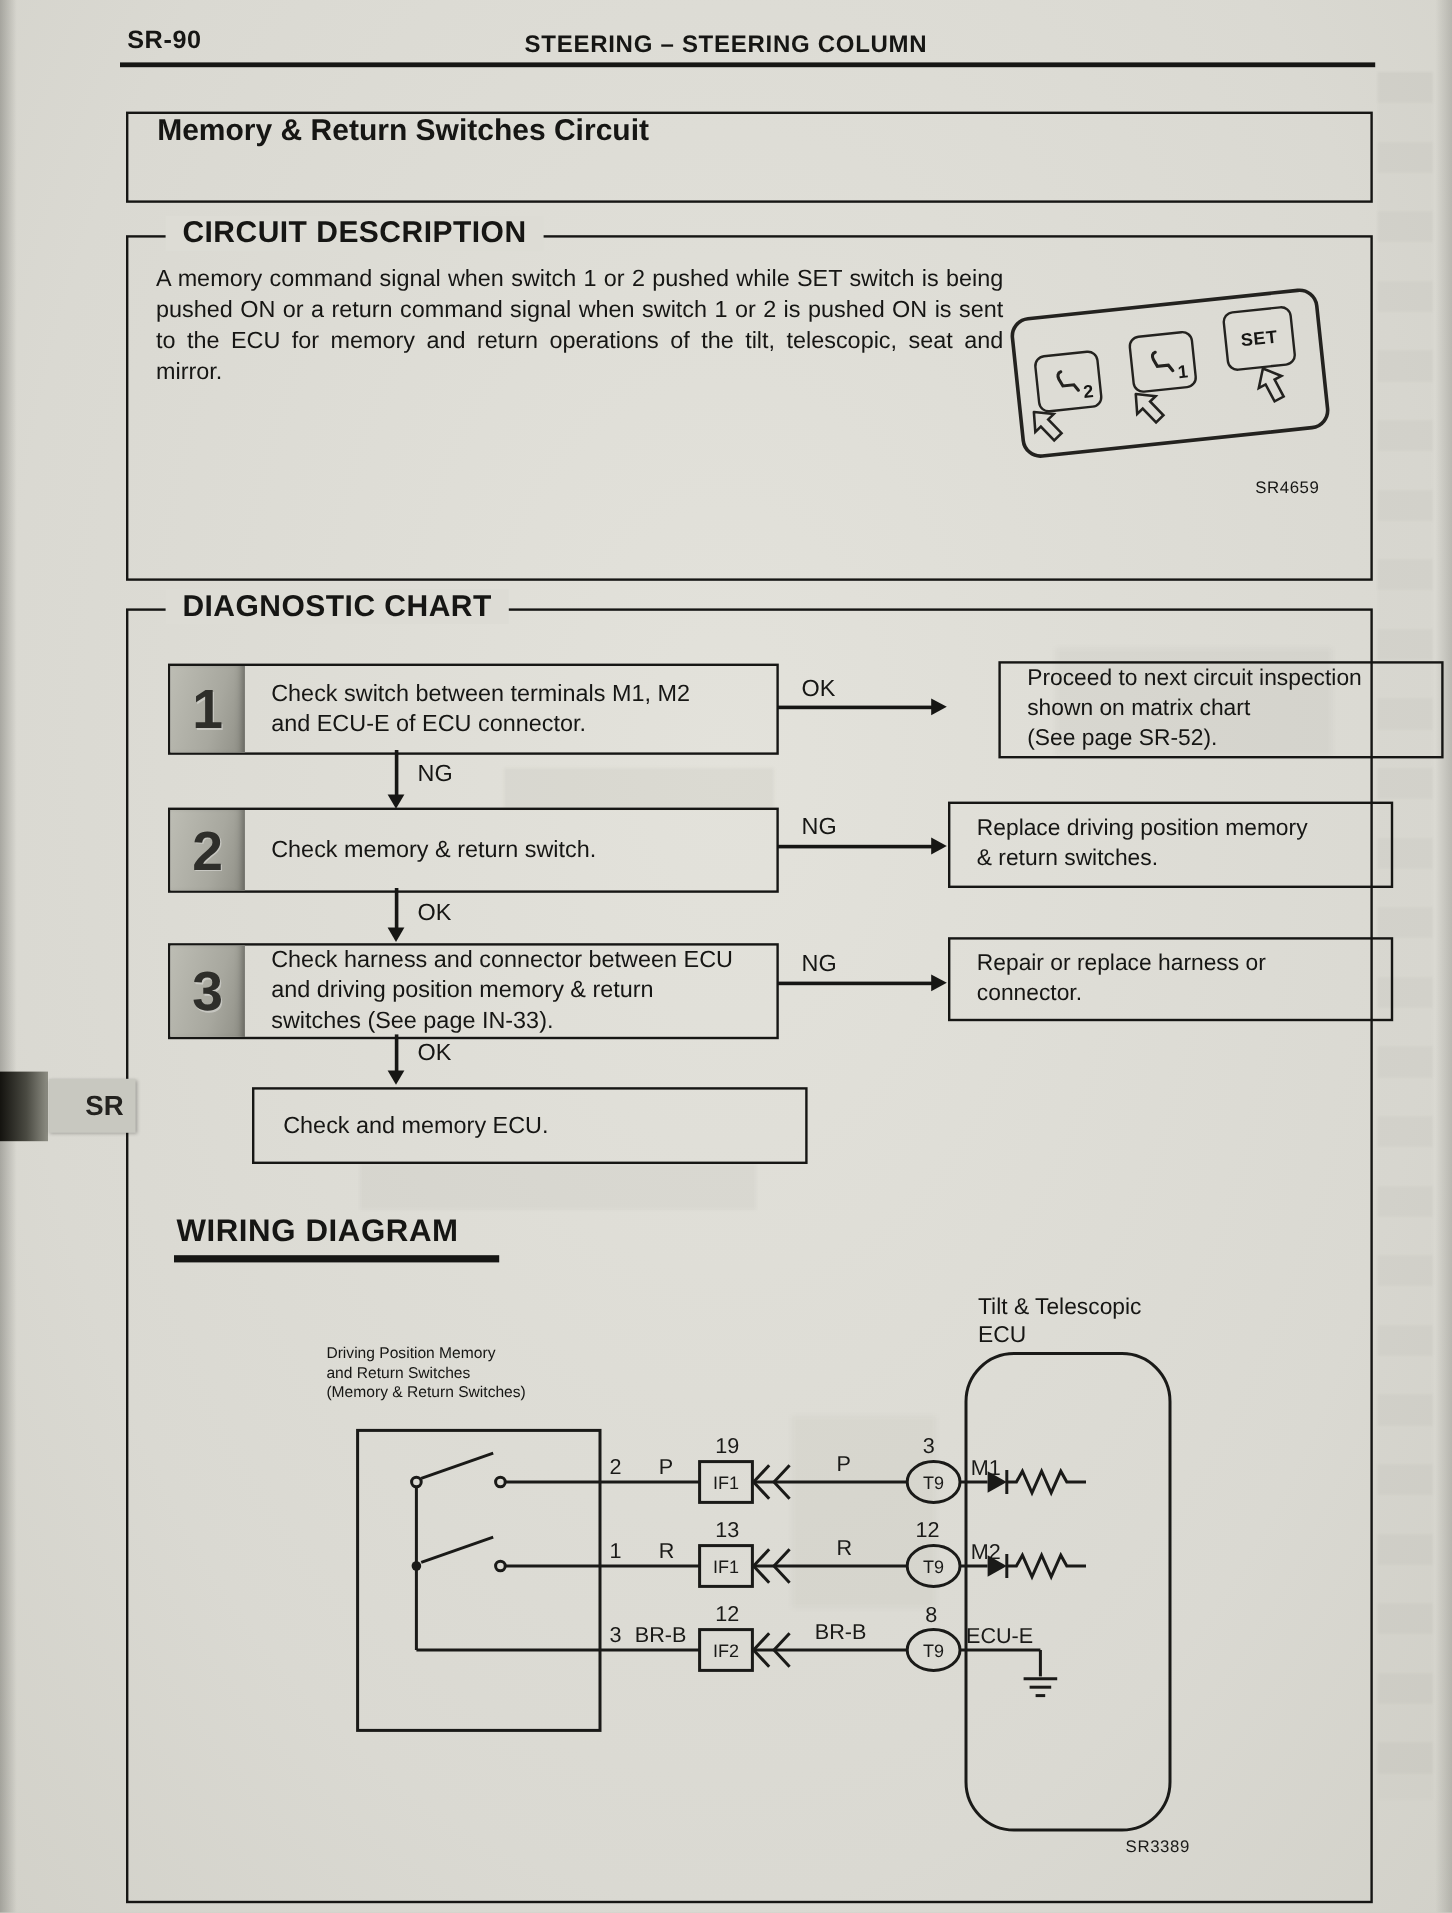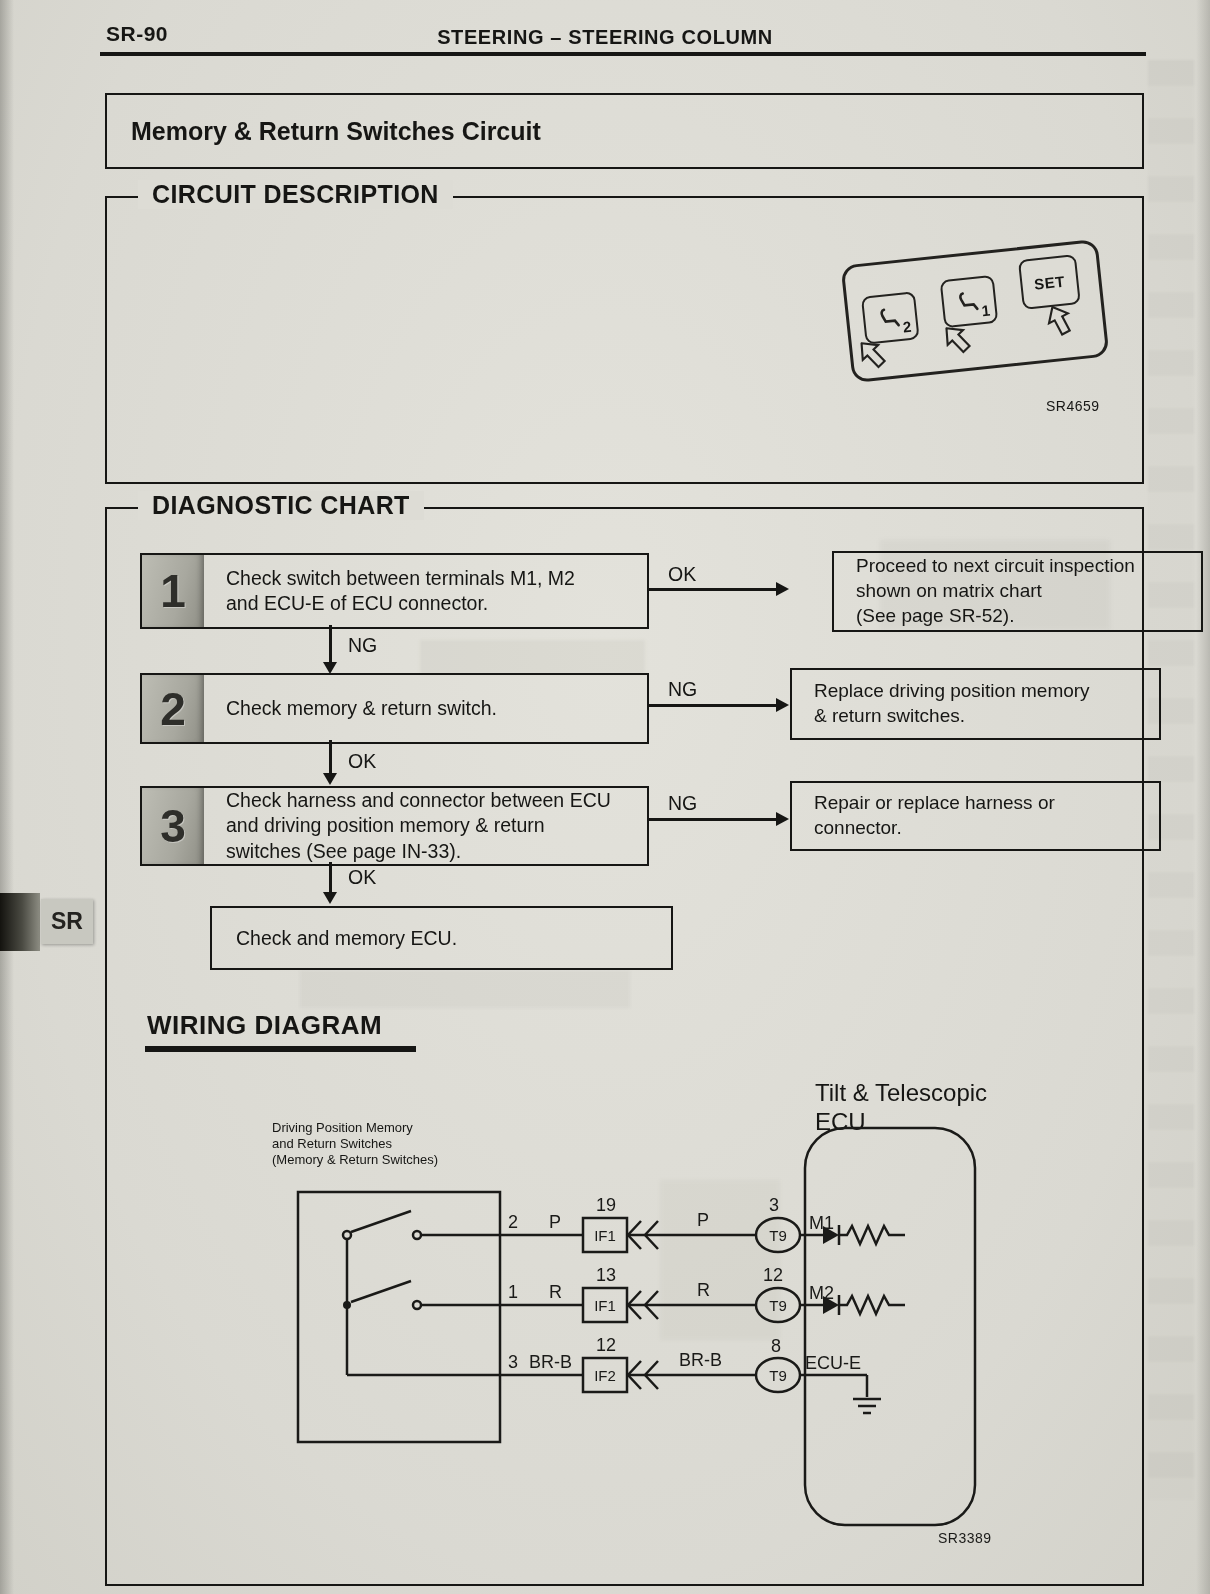--- a/index.html
+++ b/index.html
@@ -8,21 +8,21 @@
     background:#dddcd5;
     background-image:radial-gradient(ellipse at 50% 40%, #e3e2db 0%, #dad9d2 70%, #d2d1c9 100%);
     font-family:"Liberation Sans", sans-serif;color:#161614;
   }
   .abs{position:absolute;}
   
   .page-num{left:106px;top:22px;font-size:21px;font-weight:bold;letter-spacing:.5px;}
   .header-title{left:0;right:0;top:26px;text-align:center;font-size:20px;font-weight:bold;letter-spacing:.6px;}
   .header-rule{left:100px;top:52px;width:1046px;height:4px;background:#161614;}
   
-  .title-box{left:105px;top:93px;width:1035px;height:72px;border:2.5px solid #161614;display:flex;align-items:center;}
+  .title-box{left:105px;top:93px;width:1035px;height:72px;border:2.5px solid #161614;display:flex;}
   .title-box .txt{padding-left:24px;font-size:25px;font-weight:bold;}
   
   .sec-box{border:2.5px solid #161614;}
   .circuit-box{left:105px;top:196px;width:1035px;height:284px;}
   .diag-box{left:105px;top:507px;width:1035px;height:1075px;}
   .sec-heading{font-size:25px;font-weight:bold;background:#dddcd5;padding:0 14px;letter-spacing:.4px;}
   .h-circuit{left:138px;top:180px;}
   .h-diag{left:138px;top:491px;}
   
   .circ-body{left:130px;top:220px;width:706px;font-size:19.5px;line-height:1.33;text-align:justify;}
@@ -46,24 +46,24 @@
   .step-text>div{max-width:385px;}
   .result-box{border:2.5px solid #161614;display:flex;align-items:center;padding-left:22px;font-size:19px;line-height:1.3;white-space:pre-line;}
   .branch-label{font-size:19.5px;}
   .vline{width:2.5px;background:#161614;}
   .hline{height:2.5px;background:#161614;}
   .arrow-right{width:0;height:0;border-top:7px solid transparent;border-bottom:7px solid transparent;border-left:13px solid #161614;}
   .arrow-down{width:0;height:0;border-left:7px solid transparent;border-right:7px solid transparent;border-top:12px solid #161614;}
   .final-box{left:210px;top:906px;width:435px;height:60px;border:2.5px solid #161614;display:flex;align-items:center;padding-left:24px;font-size:19.5px;}
   
   .sr-strip{left:0;top:893px;width:40px;height:58px;background:linear-gradient(to right,#14130f,#4a4a42 55%,#8d8d83);}
-  .sr-tab{left:41px;top:899px;width:52px;height:45px;background:#c8c8c0;display:flex;align-items:center;justify-content:center;font-size:23px;font-weight:bold;color:#23221f;box-shadow:1px 1px 3px rgba(0,0,0,.3);}
+  .sr-tab{left:41px;top:899px;width:52px;height:45px;background:#c8c8c0;display:flex;align-items:center;justify-content:center;font-size:23px;font-weight:bold;color:#23221f;box-shadow:1px 1px 3px rgba(0,0,0,.3);padding-left:20px;}
   
   .h-wiring{left:145px;top:1010px;font-size:26px;font-weight:bold;letter-spacing:.5px;border-bottom:6px solid #161614;padding:0 34px 5px 2px;}
-  .wire-label{font-size:24px;line-height:1.22;white-space:pre-line;}
+  .wire-label{font-size:19px;line-height:1.22;white-space:pre-line;}
   .lbl-ecu{left:815px;top:1078px;}
   .lbl-switches{left:272px;top:1120px;font-size:13px;}
   .wiring-svg{left:105px;top:1060px;width:1035px;height:500px;}
   .wiring-svg .ln{stroke:#1a1a18;stroke-width:2.5;fill:none;}
   .wiring-svg text{font-family:"Liberation Sans",sans-serif;font-size:18px;fill:#1a1a18;}
   .wiring-svg text.small{font-size:15px;}
   .wiring-svg text.fig{font-size:14px;letter-spacing:.5px;}
   
   .ghost{pointer-events:none;}
   .edge-left{left:0;top:0;width:14px;height:100%;background:linear-gradient(to right,rgba(40,40,35,.28),rgba(40,40,35,0));}
@@ -91,20 +91,21 @@
   <div class="abs page-num">SR-90</div>
   <div class="abs header-title">STEERING – STEERING COLUMN</div>
   <div class="abs header-rule"></div>
 
   <div class="abs title-box">
     <div class="txt">Memory &amp; Return Switches Circuit</div>
   </div>
 
   <div class="abs sec-box circuit-box"></div>
   <div class="abs sec-heading h-circuit">CIRCUIT DESCRIPTION</div>
+  <div class="abs circ-body">A memory command signal when switch 1 or 2 pushed while SET switch is being pushed ON or a return command signal when switch 1 or 2 is pushed ON is sent to the ECU for memory and return operations of the tilt, telescopic, seat and mirror.</div>
 
   <div class="abs keys-panel">
     <div class="key key-2">
       <svg width="26" height="26" viewBox="0 0 24 24">
         <path d="M7 4 C4.5 4.5 4 7 5 9.5 L7.5 15 L16 15 L19 19.5" stroke="#23221f" stroke-width="2.4" fill="none" stroke-linecap="round"></path>
       </svg>
       <span class="num">2</span>
     </div>
     <div class="key key-1">
       <svg width="26" height="26" viewBox="0 0 24 24">

